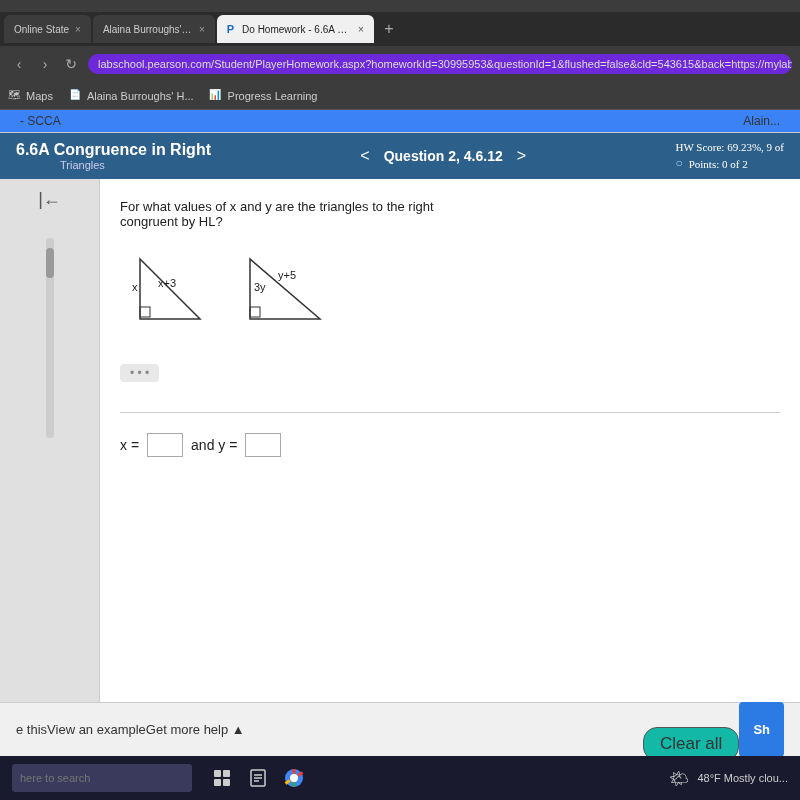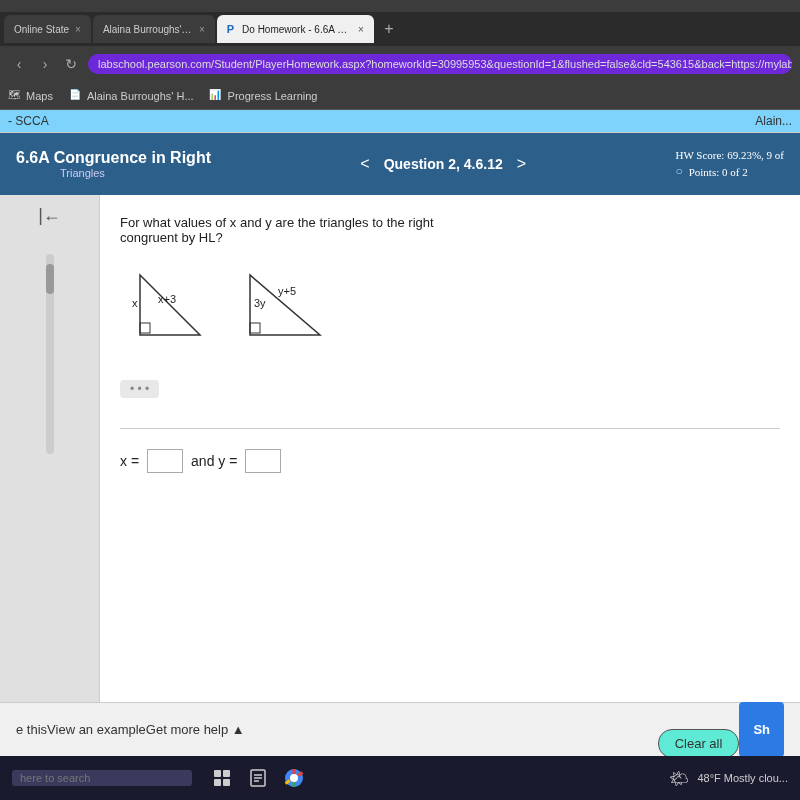--- a/index.html
+++ b/index.html
@@ -127,38 +127,38 @@
     .page-content {
       flex: 1;
       background: #f5f5f5;
       display: flex;
       flex-direction: column;
       overflow: hidden;
     }
 
     
     .site-header {
-      background: #7dd3fc;
-      padding: 4px 8px;
+      background: #3b82f6;
+      padding: 4px 20px;
       font-size: 12px;
       color: #333;
       display: flex;
       justify-content: space-between;
       align-items: center;
       border-bottom: 1px solid #ccc;
       gap: 28px;
     }
 
     
     .question-header {
       background: #2c5f8a;
       color: white;
       display: flex;
       align-items: center;
-      padding: 16px 16px;
+      padding: 8px 16px;
       gap: 12px;
     }
     .question-title {
       font-size: 16px;
       font-weight: bold;
       color: white;
       flex: 0 0 auto;
     }
     .question-nav {
       display: flex;
@@ -290,24 +290,24 @@
     .toolbar-link {
       font-size: 13px;
       color: #333;
       cursor: pointer;
       text-decoration: underline;
       text-decoration-color: transparent;
     }
     .toolbar-spacer { flex: 1; }
     .clear-all-btn {
       border: 1px solid #555;
-      background: #5eead4;
+      background: #14b8a6;
       border-radius: 14px;
       padding: 6px 16px;
-      font-size: 13px;
+      font-size: 17px;
       cursor: pointer;
       color: #333;
       margin-top: 28px;
     }
     .submit-btn {
       background: #2c7be5;
       color: white;
       border: none;
       border-radius: 4px;
       padding: 20px 14px;
@@ -320,21 +320,21 @@
     .taskbar {
       background: #1a1a2e;
       height: 44px;
       display: flex;
       align-items: center;
       padding: 0 12px;
       gap: 8px;
     }
     .taskbar-search {
       flex: 0 0 180px;
-      height: 16px;
+      height: 28px;
       background: #3a3a5c;
       border: none;
       border-radius: 3px;
       color: #ccc;
       font-size: 11px;
       padding: 0 8px;
     }
     .taskbar-icons {
       display: flex;
       gap: 8px;

